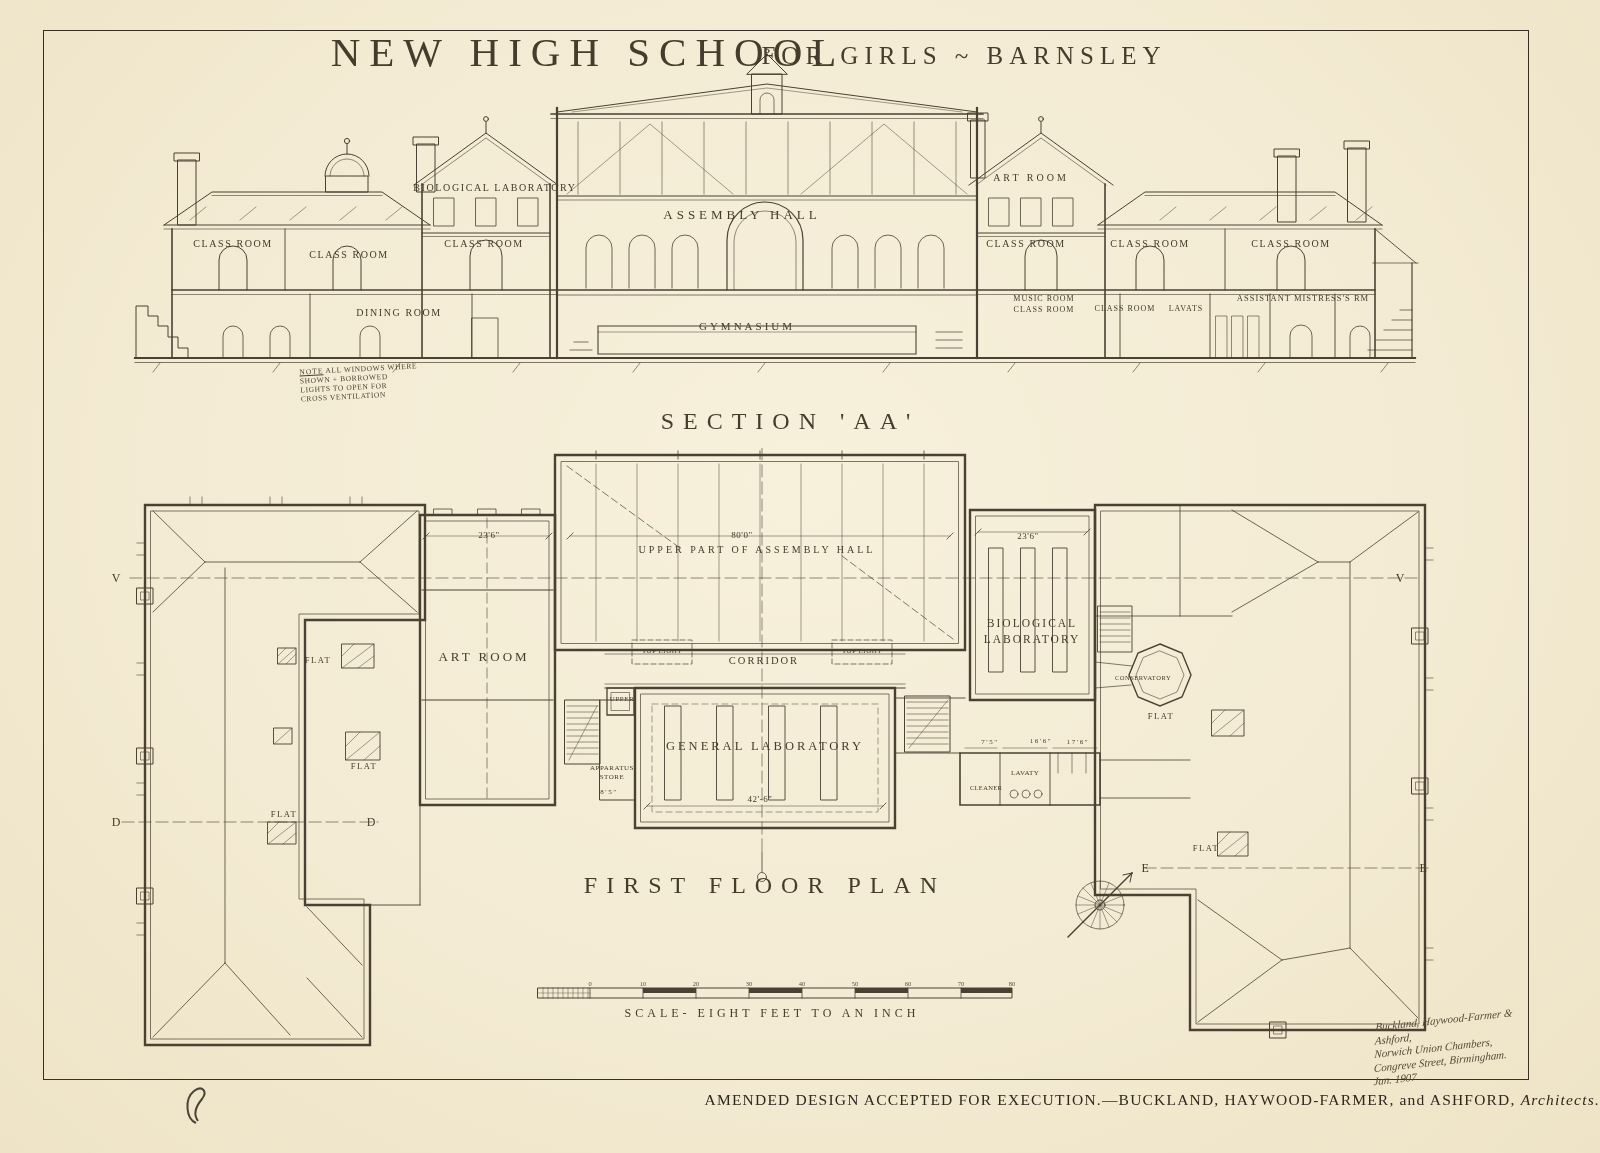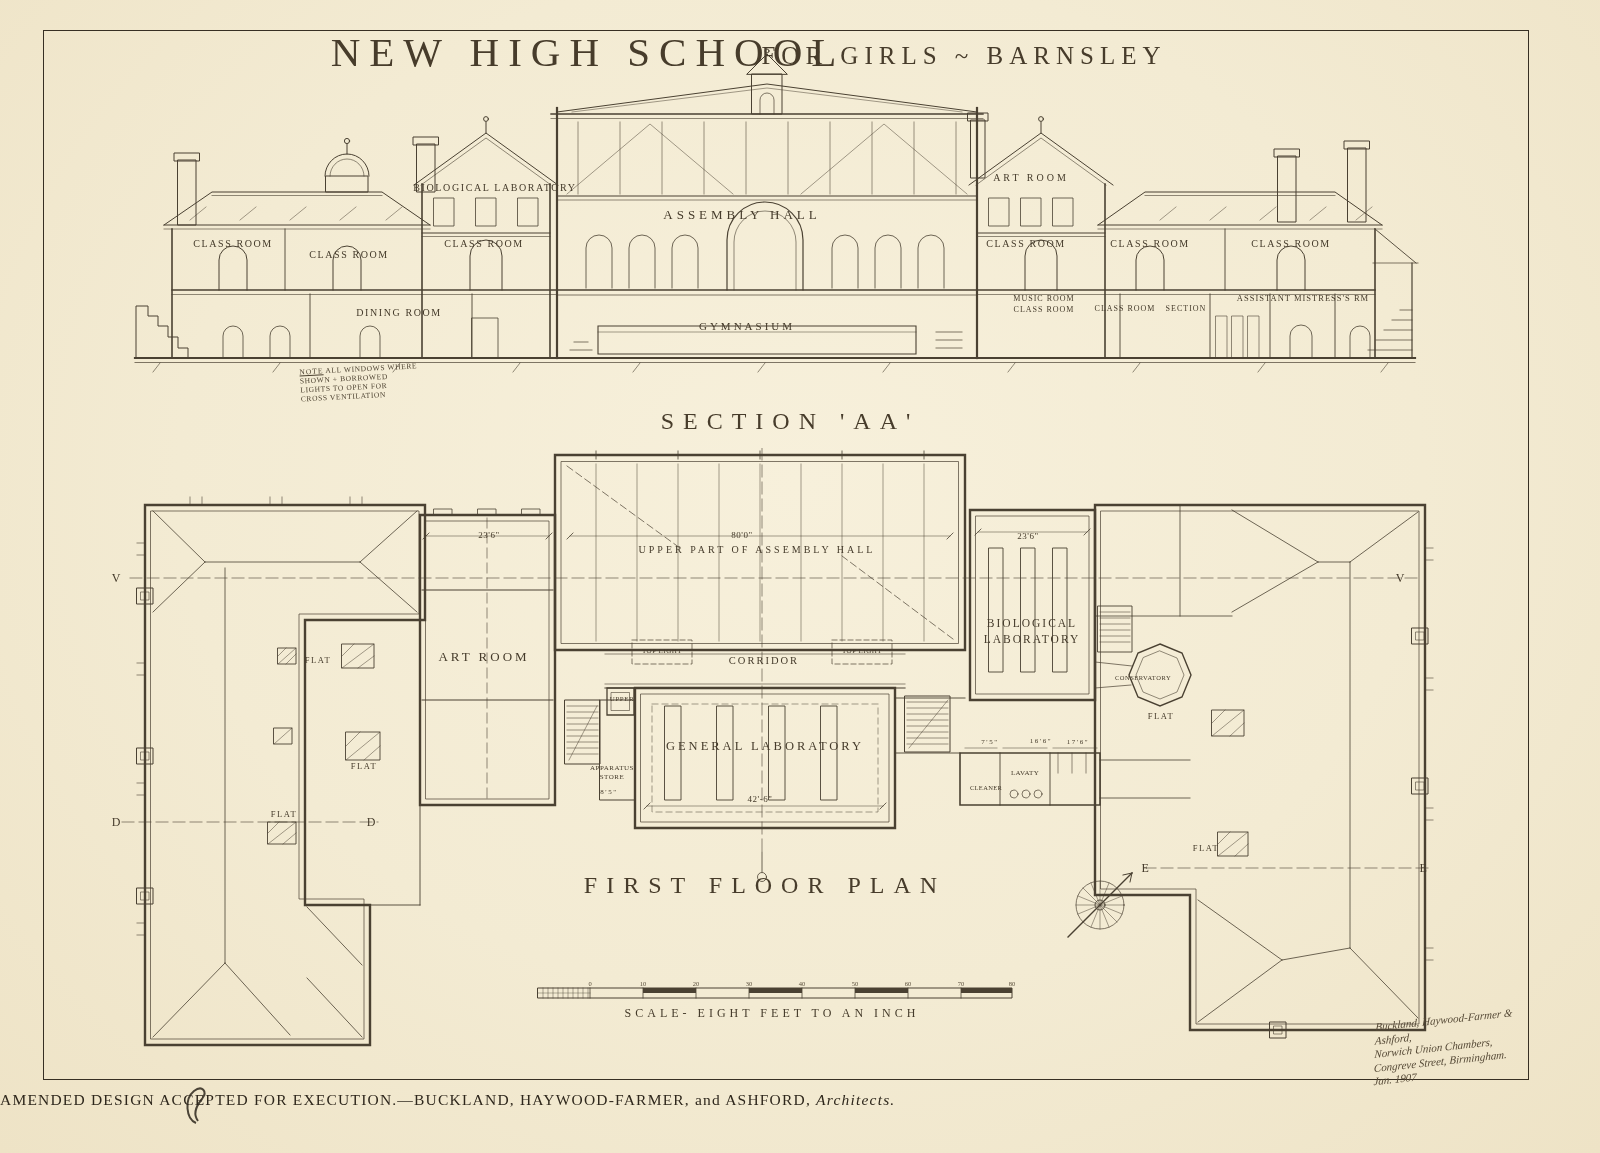--- a/index.html
+++ b/index.html
@@ -8,21 +8,21 @@
     background:radial-gradient(ellipse at 50% 42%,#f7f0db 0%,#f3ebd3 55%,#eee3c6 100%);}
   .frame{position:absolute;left:43px;top:30px;width:1484px;height:1048px;border:1.6px solid #372f23;}
   .lbl{position:absolute;transform:translate(-50%,-50%);white-space:nowrap;letter-spacing:1.6px;
     color:#453b2b;font-family:"Liberation Serif",serif;}
   .disp{letter-spacing:9px;color:#473c2b;}
   .note{position:absolute;left:300px;top:363px;width:170px;font-size:7.5px;line-height:9px;
     letter-spacing:.6px;transform:rotate(-3deg);color:#4a3f2e;}
   .note .nh{text-decoration:underline;letter-spacing:1px;}
   .sig{position:absolute;left:1374px;top:1012px;width:170px;font-size:11px;line-height:13.5px;
     font-style:italic;transform:rotate(-6deg) skewX(-8deg);color:#554936;}
-  .footer{position:absolute;left:0;top:1091px;width:1600px;text-align:left;font-size:15.5px;
+  .footer{position:absolute;left:0;top:1091px;width:1600px;text-align:right;font-size:15.5px;
     letter-spacing:1.2px;color:#2e271c;}
   .footer .it{font-style:italic;}
   .tick{position:absolute;transform:translate(-50%,-50%);font-size:6.5px;color:#5a4f3c;letter-spacing:0;}
   svg{position:absolute;}
   svg *{vector-effect:non-scaling-stroke;}
 </style>
 </head>
 <body>
 
 <div class="sheet">
@@ -165,21 +165,21 @@
   <div class="lbl" style="left:349px;top:254px;font-size:10px">CLASS ROOM</div>
   <div class="lbl" style="left:484px;top:243px;font-size:10px">CLASS ROOM</div>
   <div class="lbl" style="left:1026px;top:243px;font-size:10px">CLASS ROOM</div>
   <div class="lbl" style="left:1150px;top:243px;font-size:10px">CLASS ROOM</div>
   <div class="lbl" style="left:1291px;top:243px;font-size:10px">CLASS ROOM</div>
   <div class="lbl" style="left:399px;top:312px;font-size:10px">DINING ROOM</div>
   <div class="lbl" style="left:747px;top:326px;font-size:11px;letter-spacing:3px">GYMNASIUM</div>
   <div class="lbl" style="left:1044px;top:298px;font-size:8px;letter-spacing:1px">MUSIC ROOM</div>
   <div class="lbl" style="left:1044px;top:309px;font-size:8px;letter-spacing:1px">CLASS ROOM</div>
   <div class="lbl" style="left:1125px;top:308px;font-size:8px;letter-spacing:1px">CLASS ROOM</div>
-  <div class="lbl" style="left:1186px;top:308px;font-size:8px;letter-spacing:1px">SECTION</div>
+  <div class="lbl" style="left:1186px;top:308px;font-size:8px;letter-spacing:1px">LAVATS</div>
   <div class="lbl" style="left:1303px;top:298px;font-size:8.5px;letter-spacing:1px">ASSISTANT MISTRESS'S RM</div>
 
   <div class="note">
     <span class="nh">NOTE</span>
     <span>ALL WINDOWS WHERE</span><br>
     <span>SHOWN + BORROWED</span><br>
     <span>LIGHTS TO OPEN FOR</span><br>
     <span>CROSS VENTILATION</span>
   </div>
 

